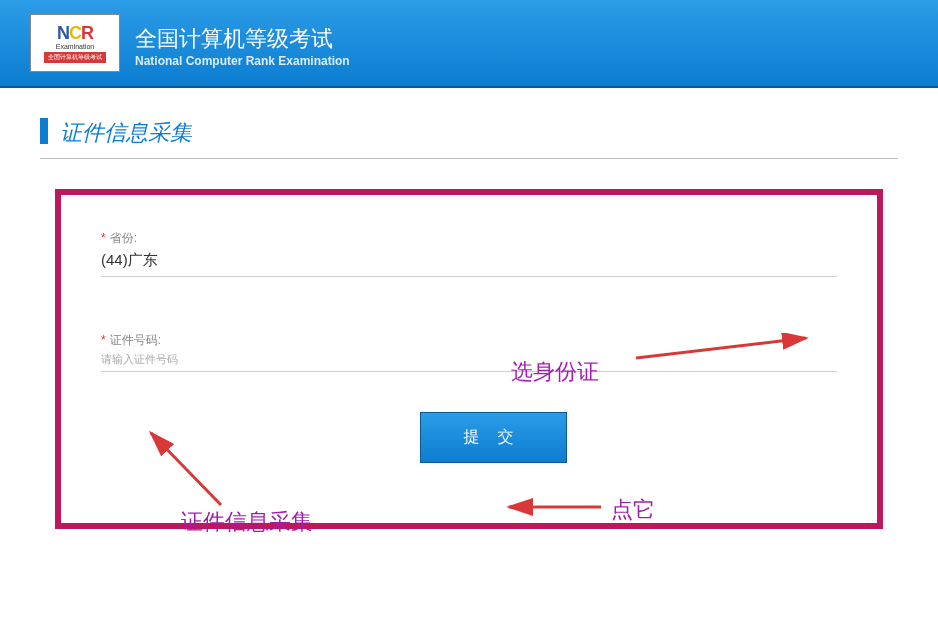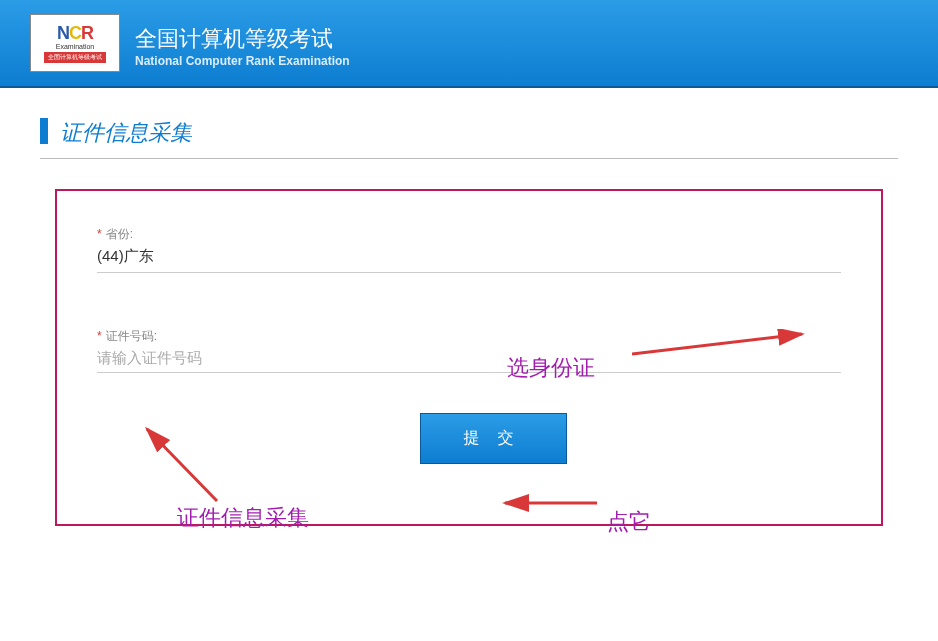--- a/index.html
+++ b/index.html
@@ -66,35 +66,35 @@
       font-style: italic;
     }
     .title-bar {
       width: 8px;
       height: 26px;
       background: #0d7dd1;
       margin-right: 12px;
     }
     .section-title { color: #0d7dd1; font-size: 22px; }
     .form-panel {
-      border: 2px solid #be185d;
+      border: 6px solid #be185d;
       padding: 35px 40px 60px 40px;
       margin: 0 15px;
       position: relative;
     }
     .form-group { margin-bottom: 55px; border-bottom: 1px solid #ccc; }
     .form-group.no-mb { margin-bottom: 40px; }
     .form-label { font-size: 12px; color: #888; margin-bottom: 4px; }
     .req-star { color: #d83838; margin-right: 4px; }
     .form-value-row { display: flex; align-items: center; padding-bottom: 6px; }
     .form-value { font-size: 15px; color: #333; flex: 1; }
     .form-input {
       border: none;
       outline: none;
-      font-size: 15px;
+      font-size: 11px;
       width: 100%;
       padding: 0;
       background: transparent;
       font-family: inherit;
     }
     .form-input::placeholder { color: #aaa; }
     .dropdown-icon {
       width: 16px;
       height: 16px;
       border: 1px solid #666;
@@ -120,21 +120,21 @@
     }
     .annotation {
       position: absolute;
       color: #a21caf;
       font-size: 22px;
       font-weight: normal;
       pointer-events: none;
     }
     .anno-dropdown { top: 162px; left: 450px; }
     .anno-input { top: 312px; left: 120px; }
-    .anno-submit { top: 316px; left: 550px; }
+    .anno-submit { top: 300px; left: 550px; }
     .arrow-svg { position: absolute; pointer-events: none; }
   </style>
 </head>
 <body>
 
 <div class="header">
   <div class="logo-box">
     <div class="logo-main">
       <span class="n">N</span><span class="c">C</span><span class="r">R</span>
     </div>

